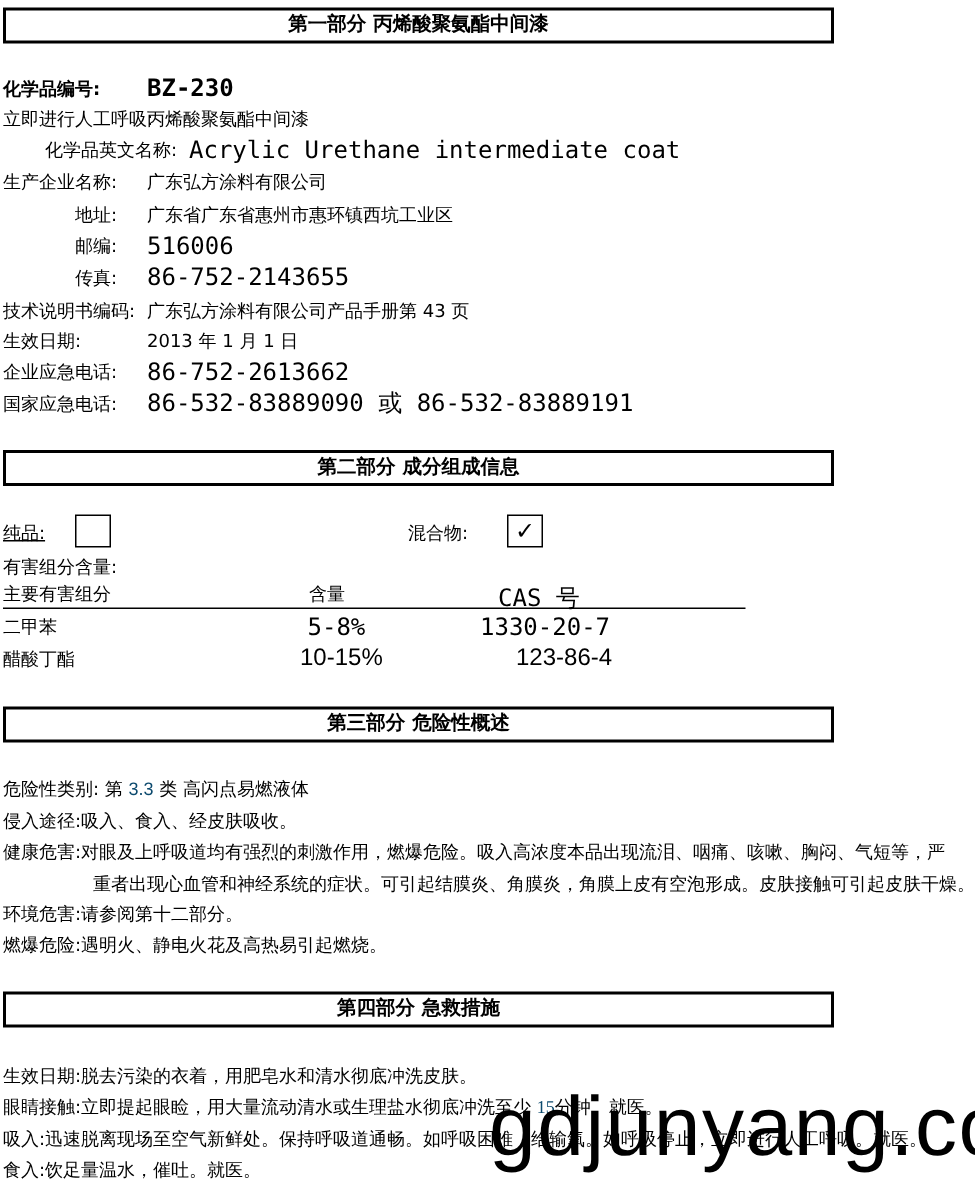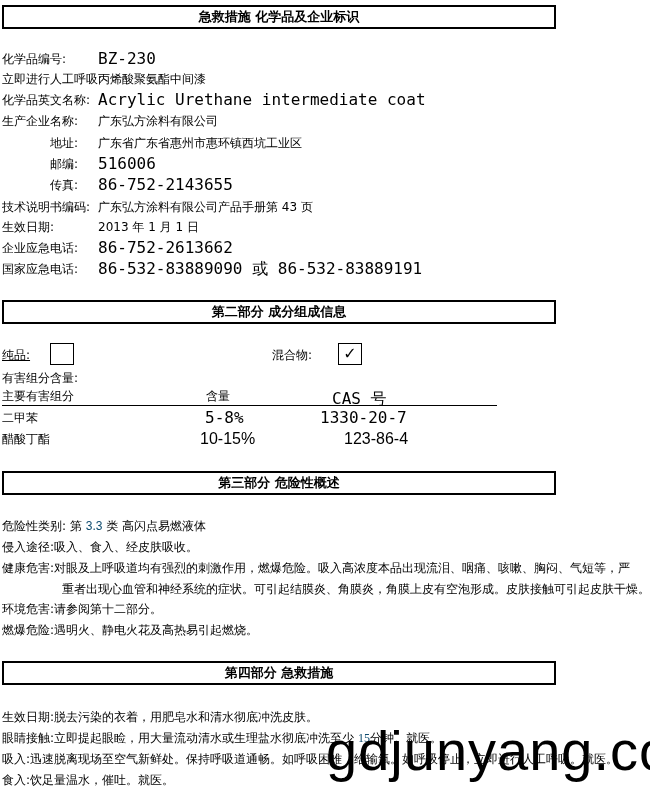--- a/index.html
+++ b/index.html
@@ -28,31 +28,31 @@
     .watermark {
       position: absolute; left: 326px; top: 716px;
       font-family: "Liberation Sans", sans-serif; font-size: 56px; color: #000;
       letter-spacing: 1px; white-space: nowrap; line-height: 70px;
     }
     .sans-num { font-family: "Liberation Sans", sans-serif; font-size: 16px; }
   </style>
 </head>
 <body>
 
-<div class="sec-box" style="top:5px;">急救措施 化学品及企业标识</div>
+<div class="sec-box" style="top:5px;">第一部分 丙烯酸聚氨酯中间漆</div>
 
-<div class="row" style="top:50px;">
+<div class="row" style="top:50px;font-weight:bold;">
   <span>化学品编号:</span>
   <span class="val mono" style="left:96px;">BZ-230</span>
 </div>
 <div class="row" style="top:70px;">
   <span>立即进行人工呼吸:</span>
   <span class="val" style="left:96px;">丙烯酸聚氨酯中间漆</span>
 </div>
-<div class="row" style="top:91px;">
+<div class="row" style="top:91px;margin-left:28px;">
   <span>化学品英文名称:</span>
   <span class="val mono" style="left:96px;">Acrylic Urethane intermediate coat</span>
 </div>
 <div class="row" style="top:112px;">
   <span>生产企业名称:</span>
   <span class="val" style="left:96px;">广东弘方涂料有限公司</span>
 </div>
 <div class="row" style="top:134px;">
   <span style="position:absolute;left:48px;">地址:</span>
   <span class="val" style="left:96px;">广东省广东省惠州市惠环镇西坑工业区</span>

